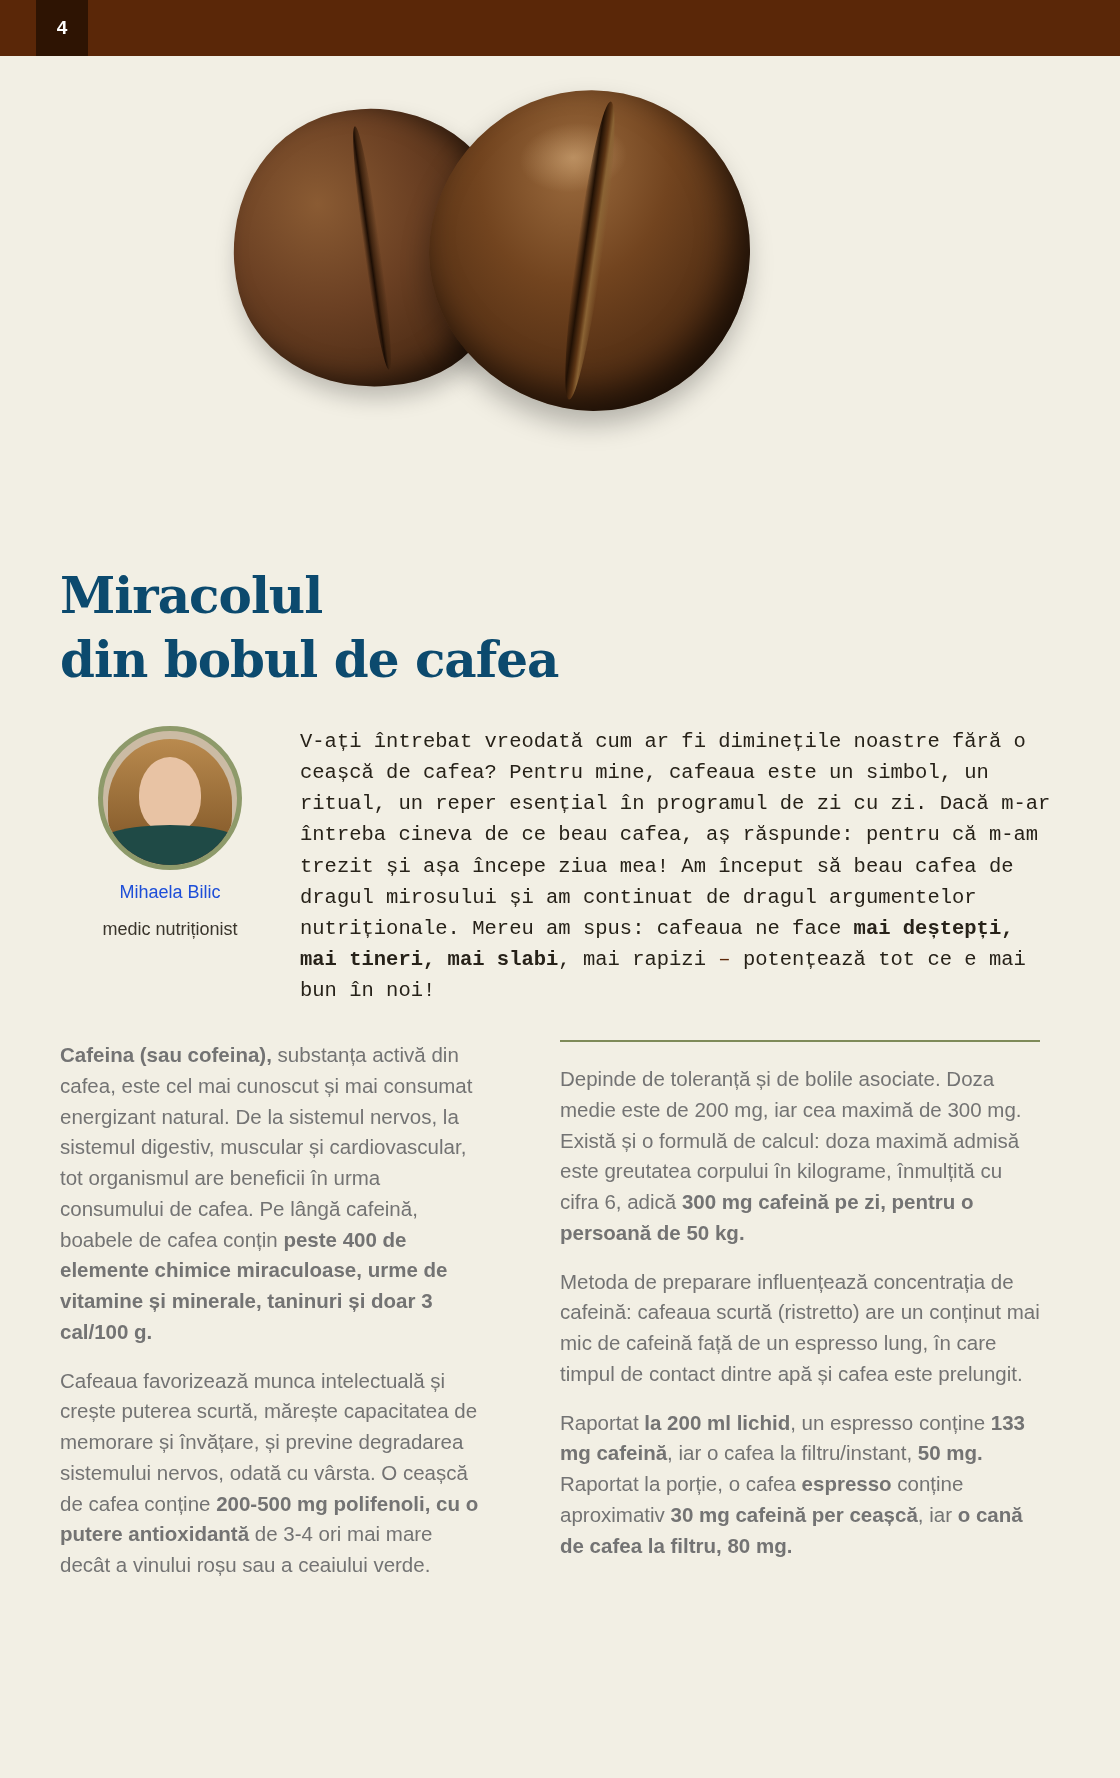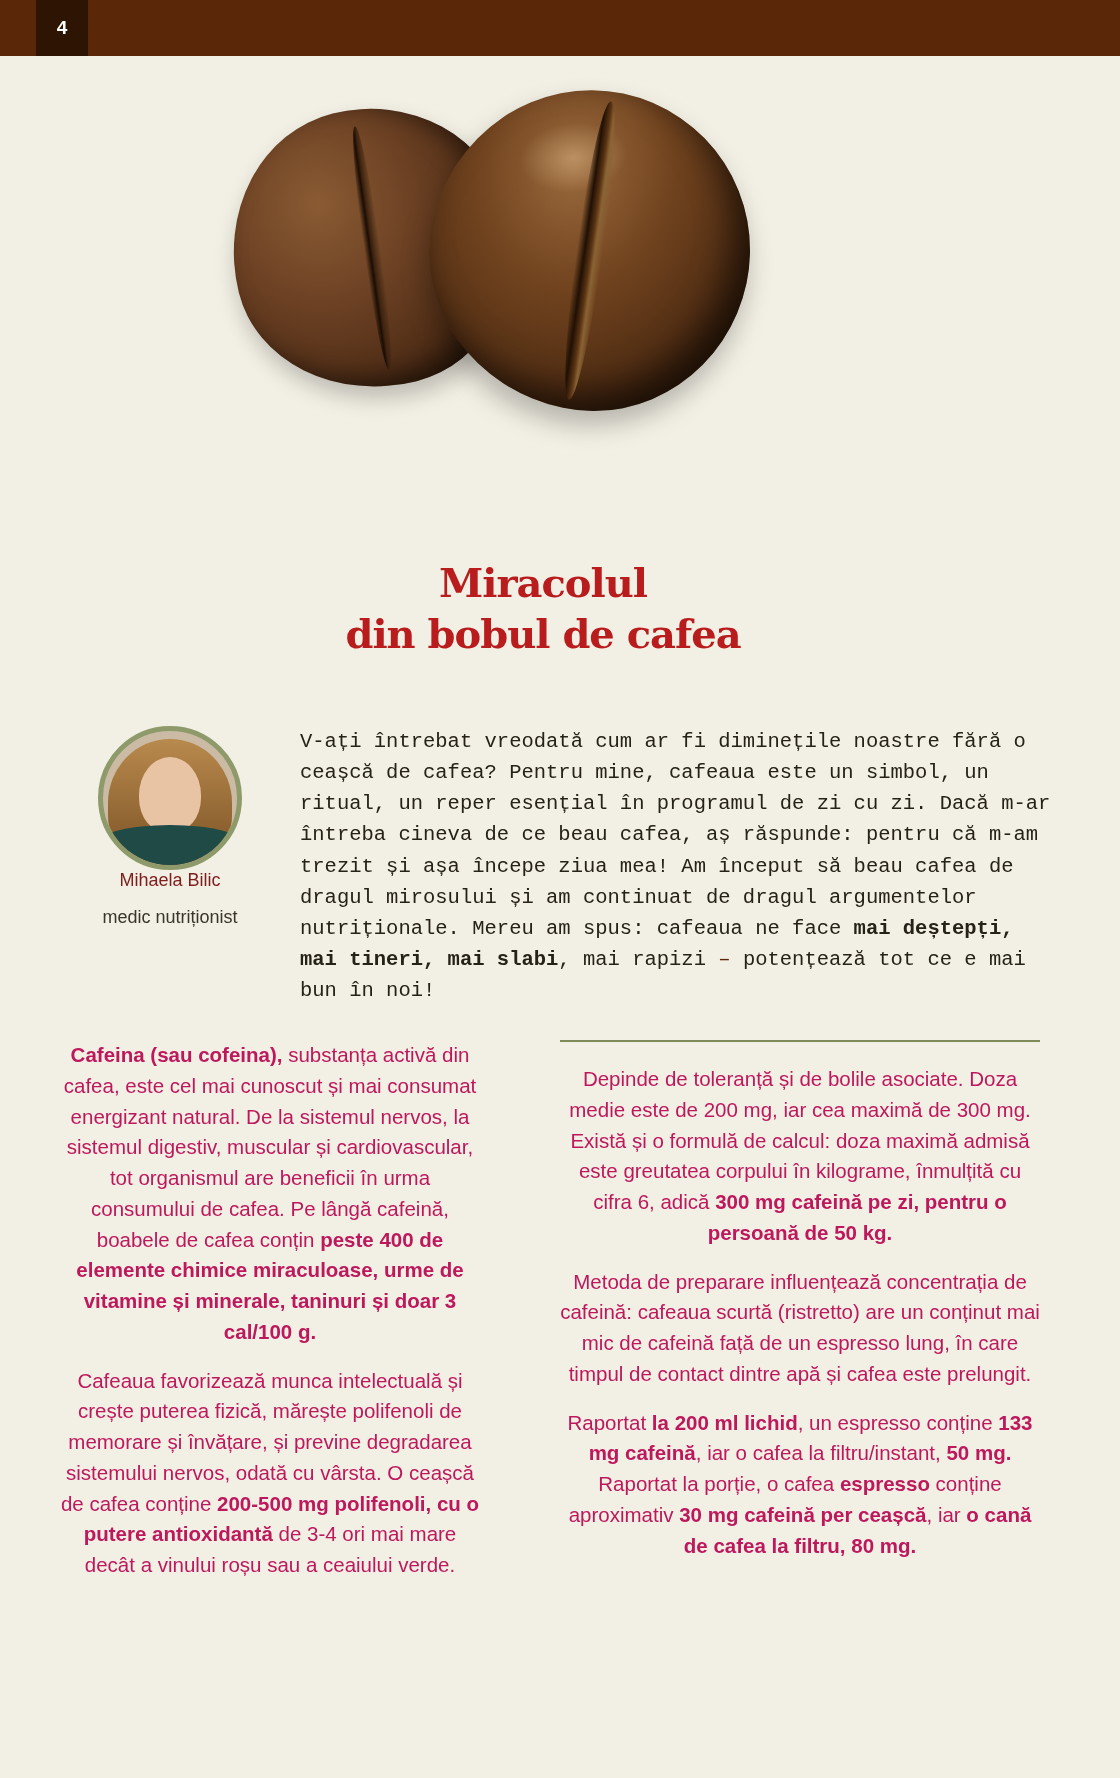--- a/index.html
+++ b/index.html
@@ -85,26 +85,26 @@
     background: radial-gradient(ellipse at center, rgba(255,220,170,.35) 0%, rgba(255,220,170,0) 70%);
     border-radius: 50%;
     transform: rotate(-18deg);
   }
 
   
   .title {
     position: absolute;
     left: 60px; top: 530px;
     width: 1000px;
-    text-align: center;
+    text-align: left;
     padding-right: 34px;
-    color: #b91c1c;
+    color: #0c4a6e;
     font-family: "DejaVu Serif", serif;
     font-weight: bold;
-    font-size: 40px;
+    font-size: 50px;
     line-height: 1.28;
     letter-spacing: -1px;
   }
   .title .l2 { display: block; }
 
   
   .author {
     position: absolute;
     left: 72px; top: 726px;
     width: 196px;
@@ -140,22 +140,23 @@
   .avatar .shoulders {
     position: absolute;
     left: 50%; bottom: 0;
     width: 150px; height: 40px;
     margin-left: -75px;
     border-radius: 50% 50% 0 0;
     background: #1f4a46;
     z-index: 3;
   }
   .author-name {
+    margin-top: 12px;
     font-size: 18px;
-    color: #7f1d1d;
+    color: #1d4ed8;
   }
   .author-role {
     margin-top: 16px;
     font-size: 18px;
     color: #3a352c;
   }
 
   
   .intro {
     position: absolute;
@@ -176,23 +177,22 @@
     width: 420px;
   }
   .col-right {
     position: absolute;
     left: 560px; top: 1040px;
     width: 480px;
   }
   .body-p {
     font-size: 20.5px;
     line-height: 1.5;
-    color: #be185d;
+    color: #737373;
     margin: 0 0 18px 0;
-    text-align: center;
   }
   .body-p b { font-weight: bold; }
 
   .sub-title {
     color: #5c2708;
     font-family: "DejaVu Serif", serif;
     font-weight: bold;
     font-size: 32px;
     line-height: 1.28;
     margin: 0 0 14px 0;
@@ -234,21 +234,21 @@
   <div class="author-name">Mihaela Bilic</div>
   <div class="author-role">medic nutriționist</div>
 </div>
 
 <div class="intro">
   <span>V-ați întrebat vreodată cum ar fi diminețile noastre fără o ceașcă de cafea? Pentru mine, cafeaua este un simbol, un ritual, un reper esențial în programul de zi cu zi. Dacă m-ar întreba cineva de ce beau cafea, aș răspunde: pentru că m-am trezit și așa începe ziua mea! Am început să beau cafea de dragul mirosului și am continuat de dragul argumentelor nutriționale. Mereu am spus: cafeaua ne face </span><b>mai deștepți, mai tineri, mai slabi</b><span>, mai rapizi </span><span class="dash">–</span><span> potențează tot ce e mai bun în noi!</span>
 </div>
 
 <div class="col-left">
   <p class="body-p"><b>Cafeina (sau cofeina),</b><span> substanța activă din cafea, este cel mai cunoscut și mai consumat energizant natural. De la sistemul nervos, la sistemul digestiv, muscular și cardiovascular, tot organismul are beneficii în urma consumului de cafea. Pe lângă cafeină, boabele de cafea conțin </span><b>peste 400 de elemente chimice miraculoase, urme de vitamine și minerale, taninuri și doar 3 cal/100 g.</b></p>
-  <p class="body-p"><span>Cafeaua favorizează munca intelectuală și crește puterea fizică, mărește polifenoli de memorare și învățare, și previne degradarea sistemului nervos, odată cu vârsta. O ceașcă de cafea conține </span><b>200-500 mg polifenoli, cu o putere antioxidantă</b><span> de 3-4        ori mai mare decât a vinului roșu sau a ceaiului verde.</span></p>
+  <p class="body-p"><span>Cafeaua favorizează munca intelectuală și crește puterea scurtă, mărește capacitatea de memorare și învățare, și previne degradarea sistemului nervos, odată cu vârsta. O ceașcă de cafea conține </span><b>200-500 mg polifenoli, cu o putere antioxidantă</b><span> de 3-4        ori mai mare decât a vinului roșu sau a ceaiului verde.</span></p>
 </div>
 
 <div class="col-right">
   <div class="rule"></div>
   <p class="body-p"><span>Depinde de toleranță și de bolile asociate. Doza medie este de 200 mg, iar cea maximă de 300 mg. Există și o formulă de calcul: doza maximă admisă este greutatea corpului în kilograme, înmulțită cu cifra 6, adică </span><b>300 mg cafeină pe zi, pentru o persoană de 50 kg.</b></p>
   <p class="body-p"><span>Metoda de preparare influențează concentrația de cafeină: cafeaua scurtă (ristretto) are un conținut mai mic de cafeină față de un espresso lung, în care timpul de contact dintre apă și cafea este prelungit.</span></p>
   <p class="body-p"><span>Raportat </span><b>la 200 ml lichid</b><span>, un espresso conține </span><b>133 mg cafeină</b><span>, iar o cafea la filtru/instant, </span><b>50 mg.</b><span> Raportat la porție, o cafea </span><b>espresso</b><span> conține aproximativ </span><b>30 mg cafeină per ceașcă</b><span>, iar </span><b>o cană de cafea la filtru, 80 mg.</b></p>
 </div>
 
 </body></html>

